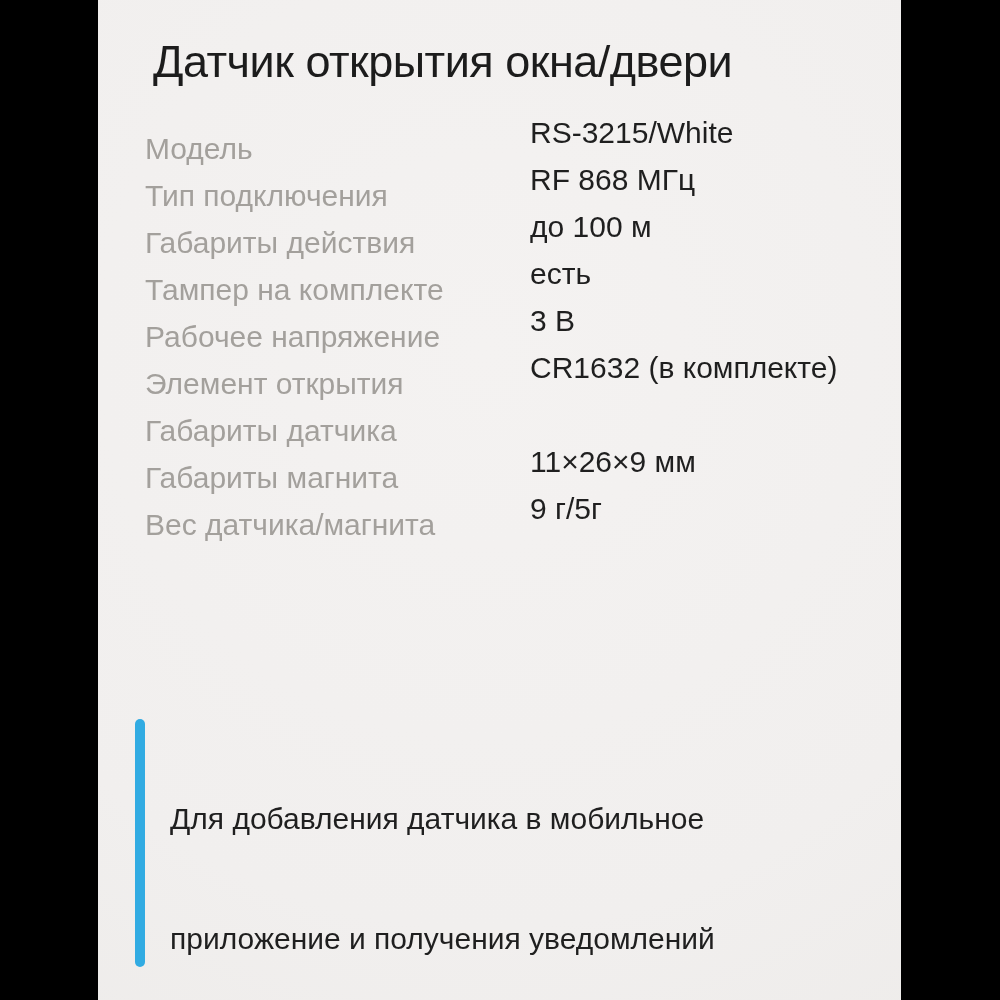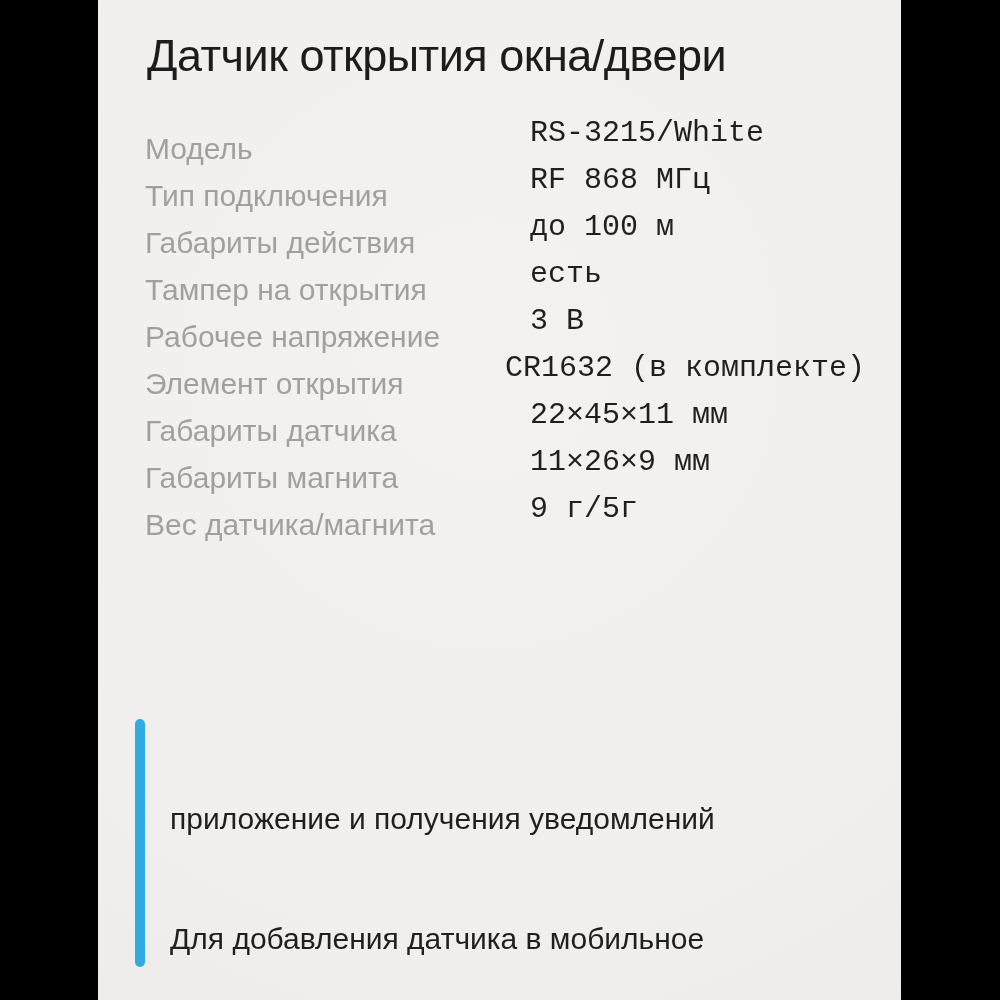--- a/index.html
+++ b/index.html
@@ -33,21 +33,21 @@
     left: 98px;
     top: 0;
     width: 803px;
     height: 1000px;
     background: radial-gradient(130% 105% at 48% 35%, #f4f2f1 0%, #f1efee 55%, #edebe9 85%, #e7e5e3 100%);
   }
   .page-title {
     position: absolute;
     left: 47px;
     top: 28px;
-    margin: 2px;
+    margin: 8px;
     font-size: 45px;
     font-weight: 400;
     letter-spacing: -0.5px;
     color: #1c1c1c;
     white-space: nowrap;
   }
   .specs {
     position: absolute;
     left: 47px;
     top: 109px;
@@ -63,21 +63,20 @@
     font-size: 30px;
     color: #a3a09c;
     white-space: nowrap;
     margin-top: 32px;
   }
   .spec-value {
     flex: 1;
     font-size: 30px;
     color: #1f1f1f;
     white-space: nowrap;
-    font-family: Liberation Mono, monospace;
   }
   .note {
     position: absolute;
     left: 37px;
     top: 719px;
     display: flex;
     align-items: flex-start;
   }
   .note-bar {
     width: 10px;
@@ -112,50 +111,49 @@
       </div>
       <div class="spec-row">
         <span class="spec-label">Тип подключения</span>
         <span class="spec-value">RF 868 МГц</span>
       </div>
       <div class="spec-row">
         <span class="spec-label">Габариты действия</span>
         <span class="spec-value">до 100 м</span>
       </div>
       <div class="spec-row">
-        <span class="spec-label">Тампер на открытия</span>
+        <span class="spec-label">Тампер на комплекте</span>
         <span class="spec-value">есть</span>
       </div>
       <div class="spec-row">
         <span class="spec-label">Рабочее напряжение</span>
         <span class="spec-value">3 В</span>
       </div>
       <div class="spec-row">
         <span class="spec-label">Элемент открытия</span>
         <span class="spec-value">CR1632 (в комплекте)</span>
       </div>
       <div class="spec-row">
         <span class="spec-label">Габариты датчика</span>
-        <span class="spec-value">22×45×11 мм</span>
       </div>
       <div class="spec-row">
         <span class="spec-label">Габариты магнита</span>
         <span class="spec-value">11×26×9 мм</span>
       </div>
       <div class="spec-row">
         <span class="spec-label">Вес датчика/магнита</span>
         <span class="spec-value">9 г/5г</span>
       </div>
     </div>
 
     <div class="note">
       <div class="note-bar"></div>
       <div class="note-lines">
+        <div>Для добавления датчика в мобильное</div>
         <div>приложение и получения уведомлений</div>
-        <div>Для добавления датчика в мобильное</div>
         
         
         
         
         
       </div>
     </div>
 
   </div>
 </div>

